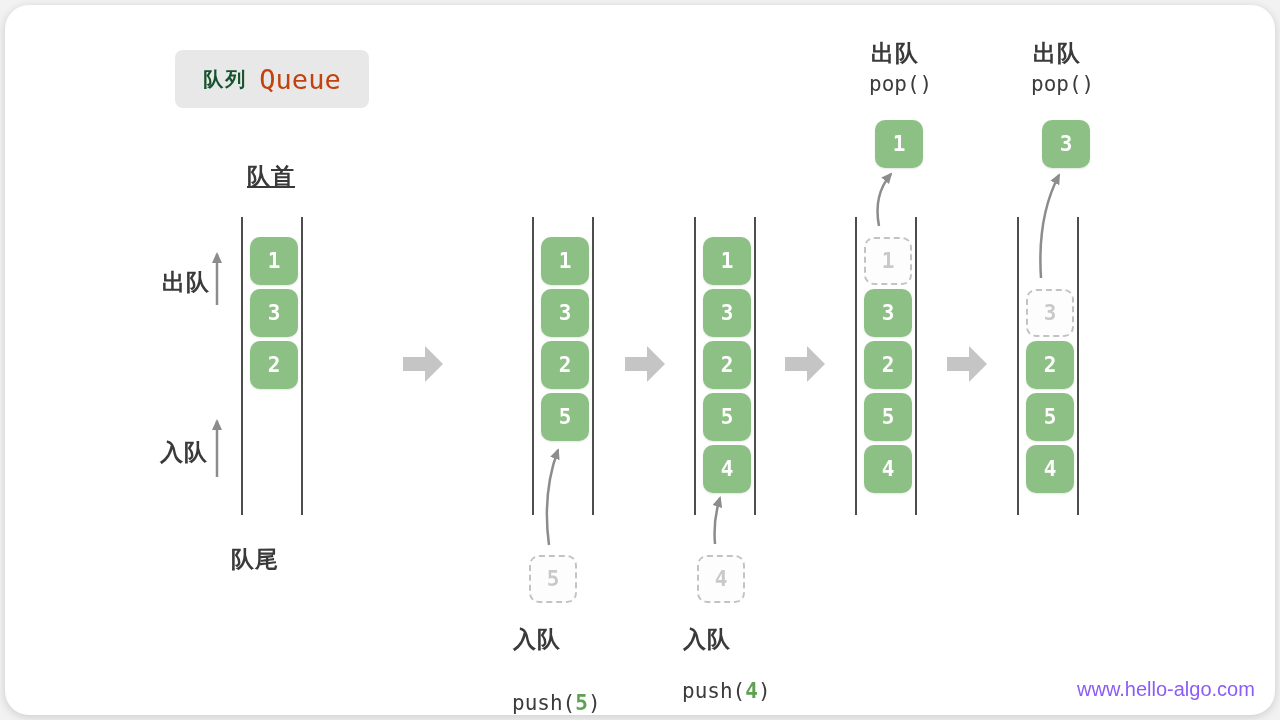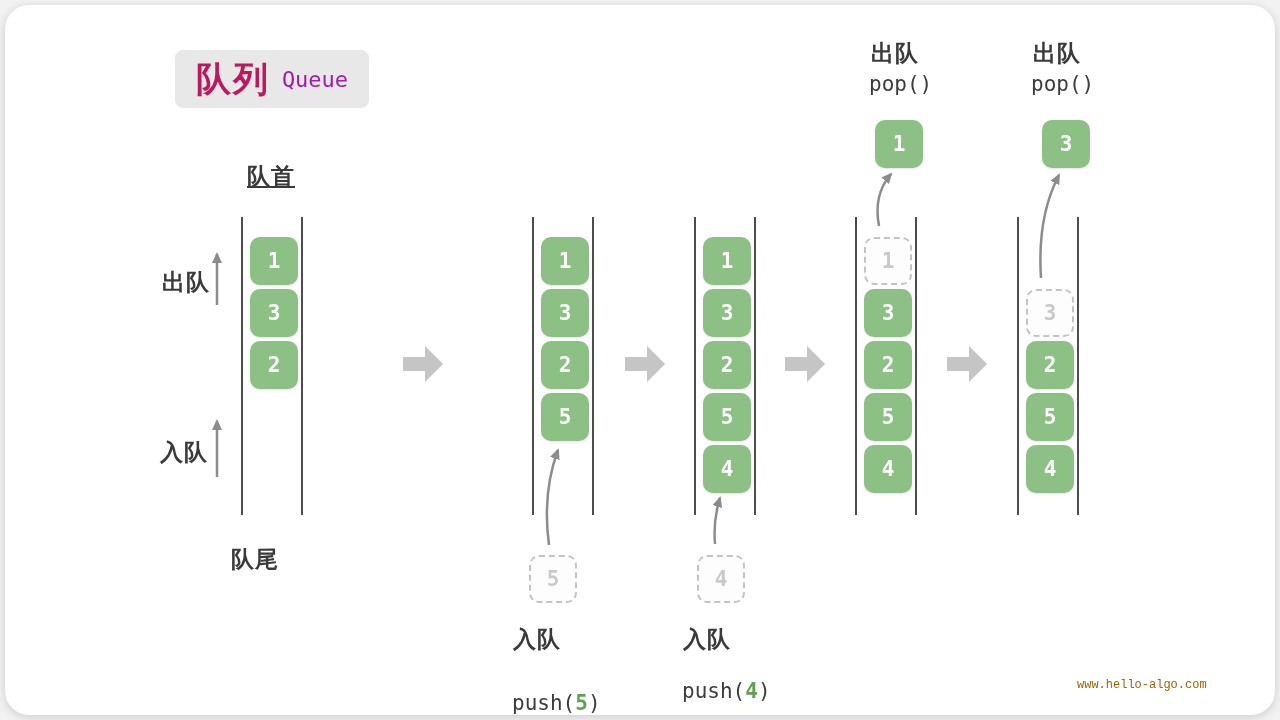--- a/index.html
+++ b/index.html
@@ -13,42 +13,42 @@
   .abs { position:absolute;text-align:center; }
   .zh  { font-weight:700; font-size:23px; color:#3a3a3a; letter-spacing:1px; }
   .mono{ font-family:"DejaVu Sans Mono", monospace; font-size:21px; color:#3c3c3c; }
 
   
   .title-box {
     left:170px; top:45px; width:194px; height:58px;
     background:#e8e8e8; border-radius:8px;
     display:flex; align-items:center; justify-content:center; gap:12px;
   }
-  .title-zh { font-size:35px; font-weight:700; color:#be185d; letter-spacing:2px; }
-  .title-en { font-family:"DejaVu Sans Mono", monospace; font-size:22px; color:#a21caf; }
+  .title-zh { font-size:20px; font-weight:700; color:#14532d; letter-spacing:2px; }
+  .title-en { font-family:"DejaVu Sans Mono", monospace; font-size:27px; color:#c2410c; }
 
   
   .qcol {
     position:absolute; top:212px; width:62px; height:298px;
     border-left:2px solid #4d4d4d; border-right:2px solid #4d4d4d;
   }
   .box {
     position:absolute; left:7px; width:48px; height:48px; border-radius:10px;
     display:flex; align-items:center; justify-content:center;
     font-family:"DejaVu Sans Mono", monospace; font-weight:700; font-size:21px;
   }
   .filled { background:#8dc084; color:#ffffff; box-shadow:0 1px 2px rgba(0,0,0,0.10); }
   .dashed {
     border:2px dashed #c3c3c3; background:#fdfdfd; color:#c9c9c9;
     font-weight:700;
   } 
 
   .fn-arg { color:#5fa052; font-weight:700; }
   .watermark {
-    font-family:Liberation Mono, monospace; font-size:12px; color:#a16207;
+    font-family:Liberation Sans, sans-serif; font-size:20px; color:#8b5cf6;
   }
   svg.overlay { position:absolute; left:0; top:0; width:1270px; height:710px; pointer-events:none; }
 </style>
 </head>
 <body>
 
 <div class="card">
 
   <div class="abs title-box">
     <span class="title-zh">队列</span>

